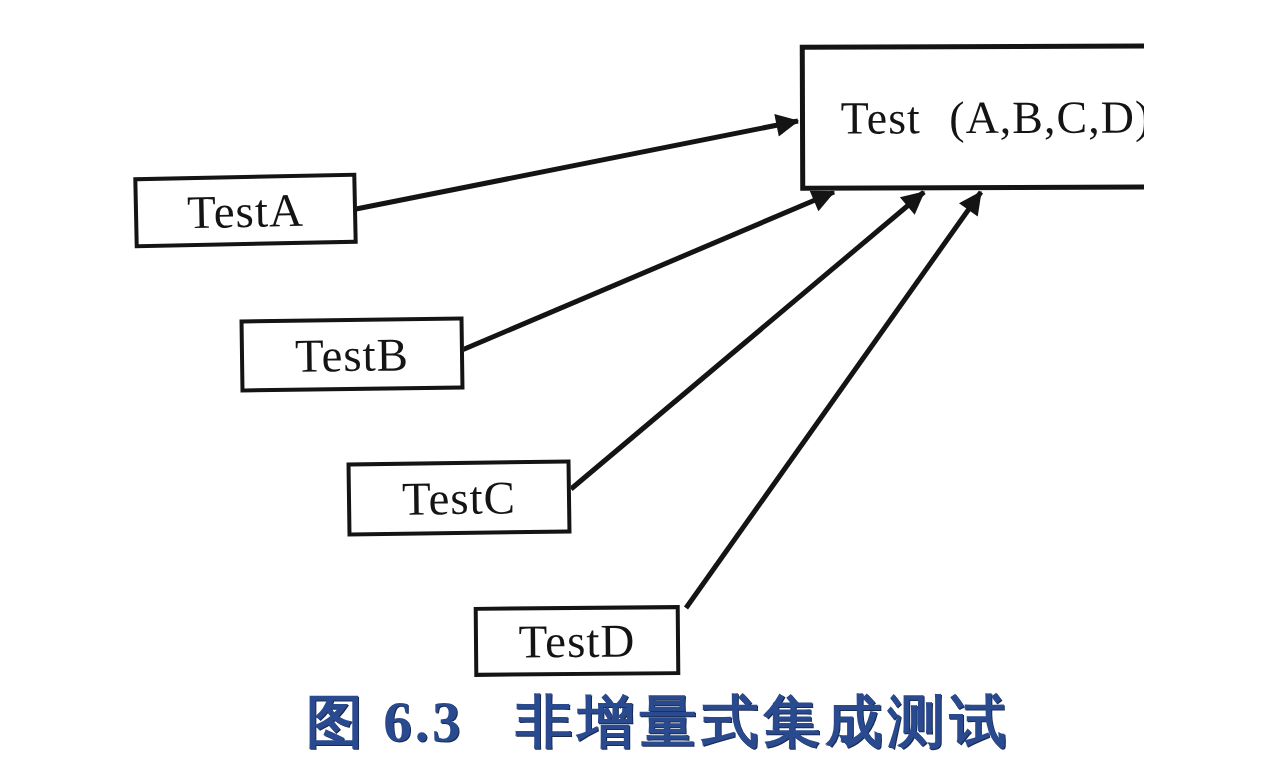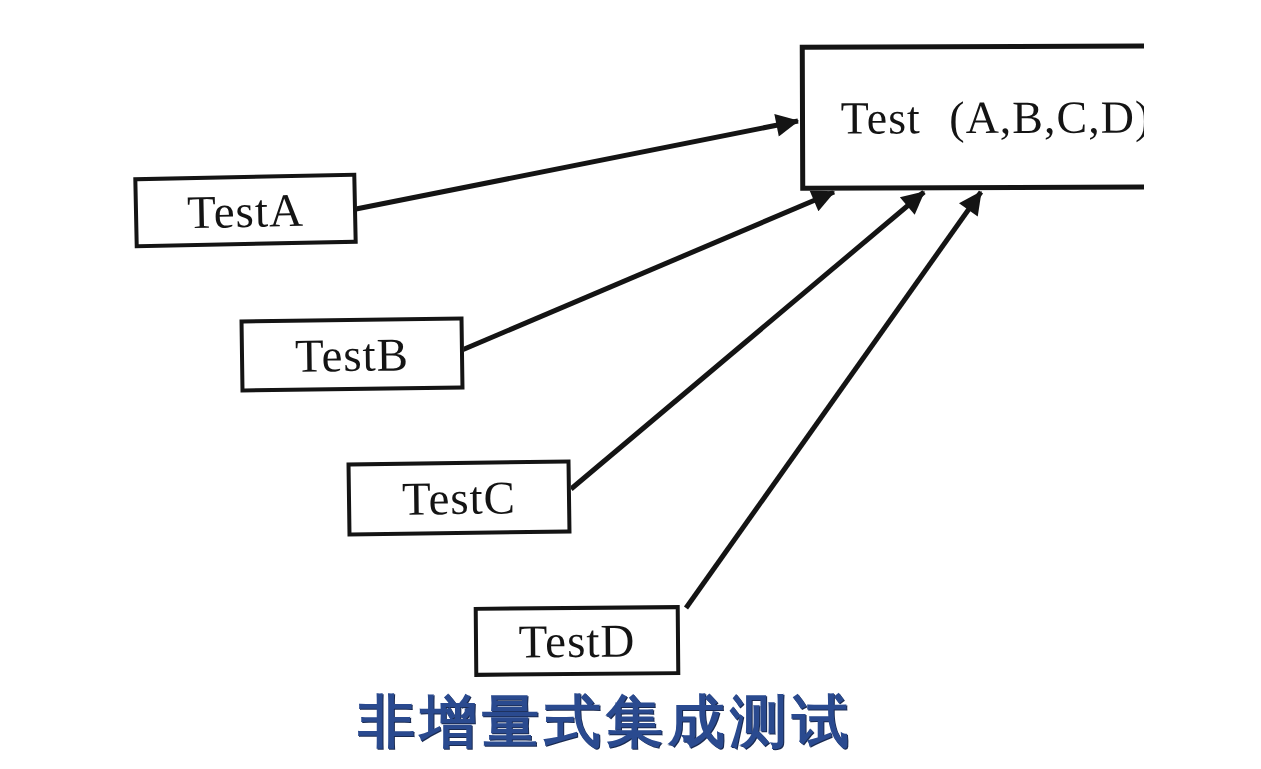--- a/index.html
+++ b/index.html
@@ -98,16 +98,17 @@
 
   <div id="node-testc" class="node-box">
     <span>TestC</span>
   </div>
 
   <div id="node-testd" class="node-box">
     <span>TestD</span>
   </div>
 
   <div id="caption">
+    <span class="fig-num">图 6.3</span>
     <span class="fig-title">非增量式集成测试</span>
   </div>
 
 </div>
 
 </body></html>

